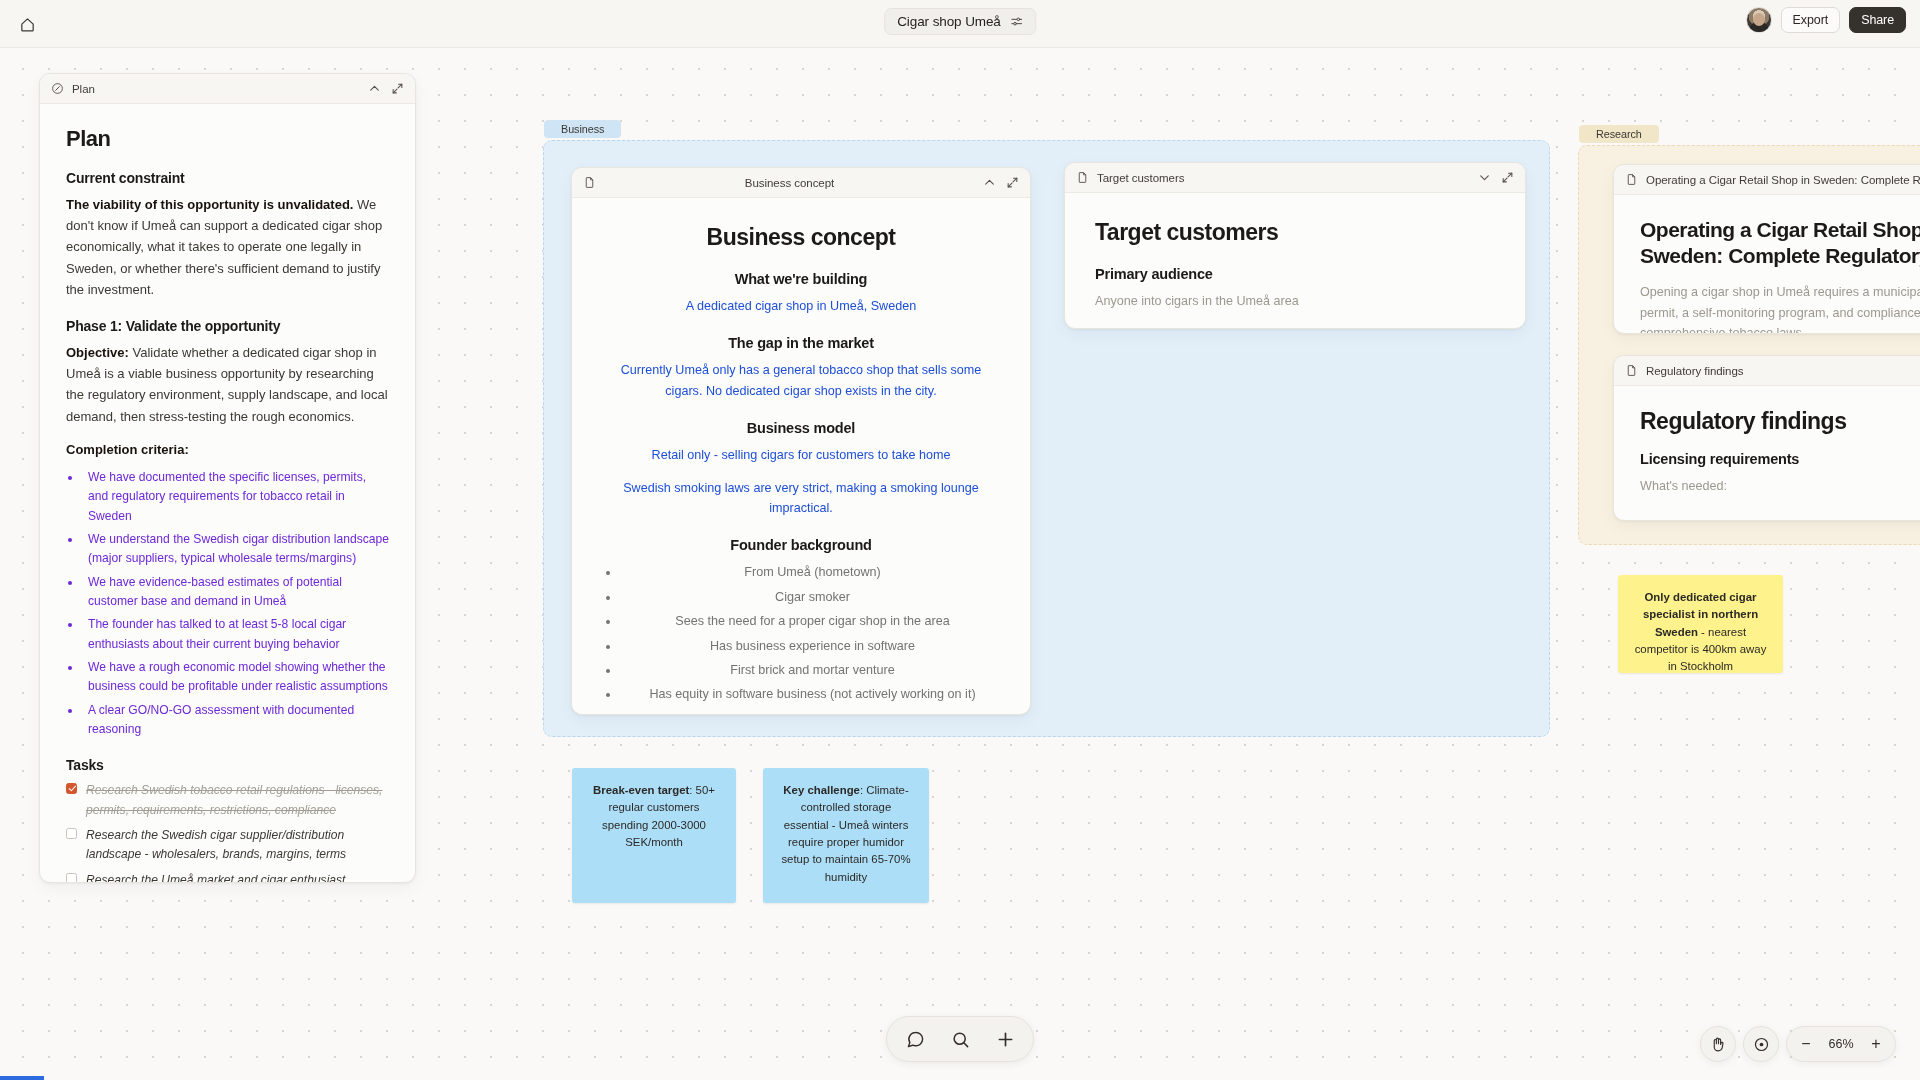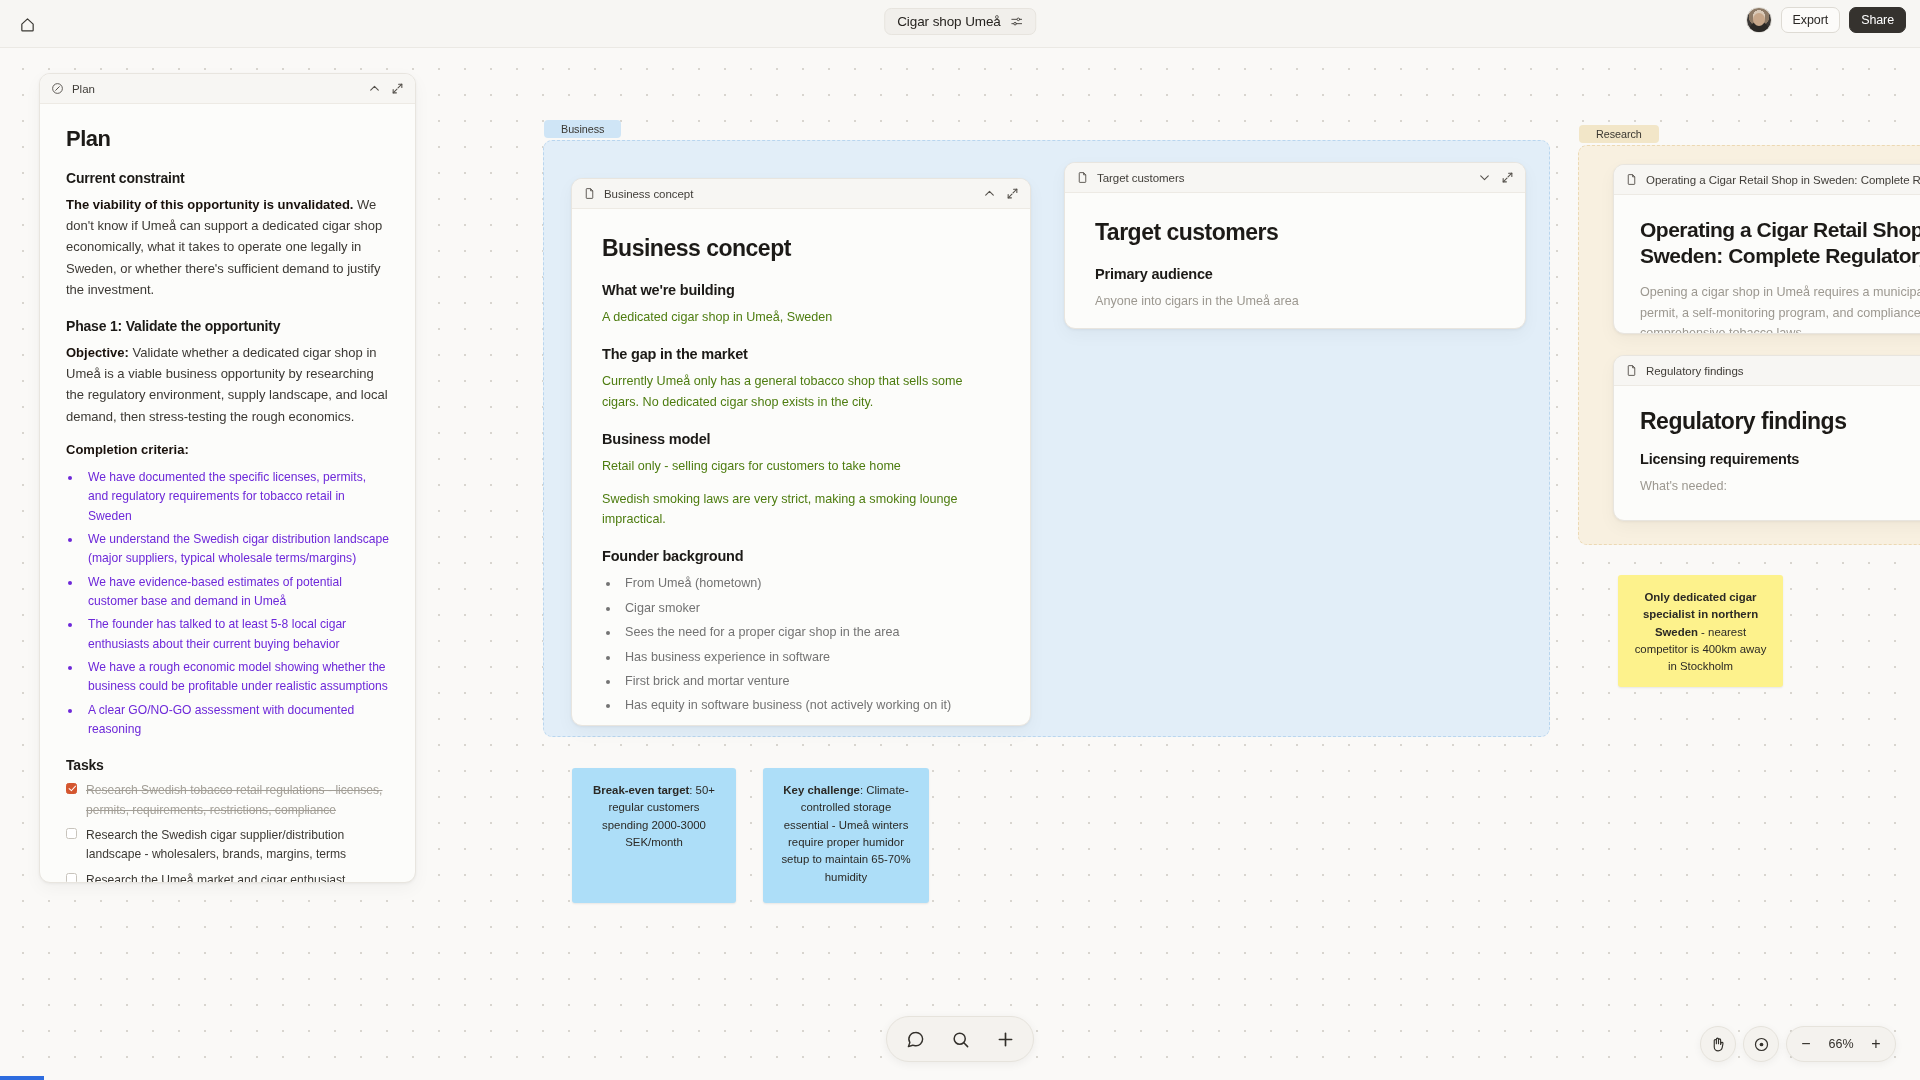--- a/index.html
+++ b/index.html
@@ -88,37 +88,37 @@
     white-space: nowrap; overflow: hidden; text-overflow: clip; flex: 1;
   }
   .head-actions { display: flex; align-items: center; gap: 10px; margin-left: auto; }
   .card-body { padding: 26px 30px; }
 
   
   .doc-h1 { font-size: 23px; font-weight: 700; color: #1c1a17; letter-spacing: -0.5px; margin-bottom: 20px; }
   .doc-h1.sm { font-size: 21px; }
   .doc-h2 { font-size: 14.5px; font-weight: 700; color: #1c1a17; letter-spacing: -0.2px; margin: 19px 0 9px; }
   .doc-h2.first { margin-top: 0; }
-  .doc-p  { font-size: 12.6px; line-height: 1.62; color: #4d7c0f; margin-bottom: 9px; }
+  .doc-p  { font-size: 12.6px; line-height: 1.62; color: #1d4ed8; margin-bottom: 9px; }
   .doc-ul { margin: 4px 0 6px 18px; }
   .doc-ul li { font-size: 12.6px; line-height: 1.62; color: #737373; margin-bottom: 4px; padding-left: 5px; }
   .muted { color: #9c9890; }
 
   
   #plan-card { left: 39px; top: 25px; width: 377px; height: 810px; }
   #plan-card .card-body { padding: 22px 26px 26px; height: 780px; overflow: hidden; }
   .plan-h1 { font-size: 22px; font-weight: 700; color: #1c1a17; letter-spacing: -0.5px; margin-bottom: 18px; }
   .plan-h2 { font-size: 14px; font-weight: 700; color: #1c1a17; letter-spacing: -0.2px; margin: 18px 0 8px; }
   .plan-h2.first { margin-top: 0; }
   .plan-p { font-size: 13px; line-height: 1.63; color: #3c3934; margin-bottom: 8px; }
   .plan-p b { color: #19110c; font-weight: 700; }
   .plan-ul { margin: 4px 0 4px 16px; }
   .plan-ul li { font-size: 12.1px; line-height: 1.6; color: #6d28d9; margin-bottom: 4px; padding-left: 6px; }
 
-  .task { display: flex; gap: 9px; align-items: flex-start; margin-bottom: 6px; }
+  .task { display: flex; gap: 9px; align-items: flex-start; margin-bottom: 6px; font-style: italic; }
   .cb {
     flex: 0 0 auto; width: 11px; height: 11px; margin-top: 2px;
     border: 1.3px solid #c8c4bc; border-radius: 2.5px; background: #fff;
   }
   .cb.checked {
     background: #d4562f; border-color: #d4562f;
     display: flex; align-items: center; justify-content: center;
   }
   .cb.checked::after {
     content: ""; width: 3px; height: 6px;
@@ -138,38 +138,38 @@
     color: #3a3731; letter-spacing: -0.05px;
   }
   #group-business { left: 543px; top: 92px; width: 1007px; height: 597px;
       background: #e2eef8; border: 1px dashed #b9d6ef; }
   #group-business .group-label { background: #cfe5f6; }
   #group-research { left: 1578px; top: 97px; width: 480px; height: 400px;
       background: #f8f0e0; border: 1px dashed #ecd9b4; }
   #group-research .group-label { background: #f2e6c8; text-align: center; }
 
   
-  #business-card { left: 571px; top: 130px; width: 460px; height: 548px; }
+  #business-card { left: 571px; top: 119px; width: 460px; height: 548px; text-align: center; }
   #target-card   { left: 1064px; top: 114px; width: 462px; height: 167px; }
   #regguide-card { left: 1613px; top: 116px; width: 420px; height: 170px; }
   #regfind-card  { left: 1613px; top: 307px; width: 420px; height: 166px; }
 
   
   .sticky {
     position: absolute; border-radius: 3px;
     padding: 14px 15px; text-align: center;
     font-size: 11.4px; line-height: 1.52; color: #2b2925;
     box-shadow: 0 1px 2px rgba(0,0,0,.08);
   }
   .sticky b { font-weight: 700; }
   .sticky.blue { background: #addef8; }
   .sticky.yellow { background: #fdf28c; }
   #note-breakeven { left: 572px; top: 720px; width: 164px; height: 135px; }
   #note-challenge { left: 763px; top: 720px; width: 166px; height: 135px; }
-  #note-specialist { left: 1618px; top: 527px; width: 165px; height: 112px; }
+  #note-specialist { left: 1618px; top: 527px; width: 165px; height: 98px; }
 
   
   .bottom-bar {
     position: absolute; left: 50%; transform: translateX(-50%); bottom: 18px;
     height: 46px; padding: 0 7px;
     background: #f4f2ee; border: 1px solid #e6e3dc; border-radius: 24px;
     display: flex; align-items: center; gap: 3px;
     box-shadow: 0 2px 10px rgba(0,0,0,.06);
     z-index: 40;
   }

